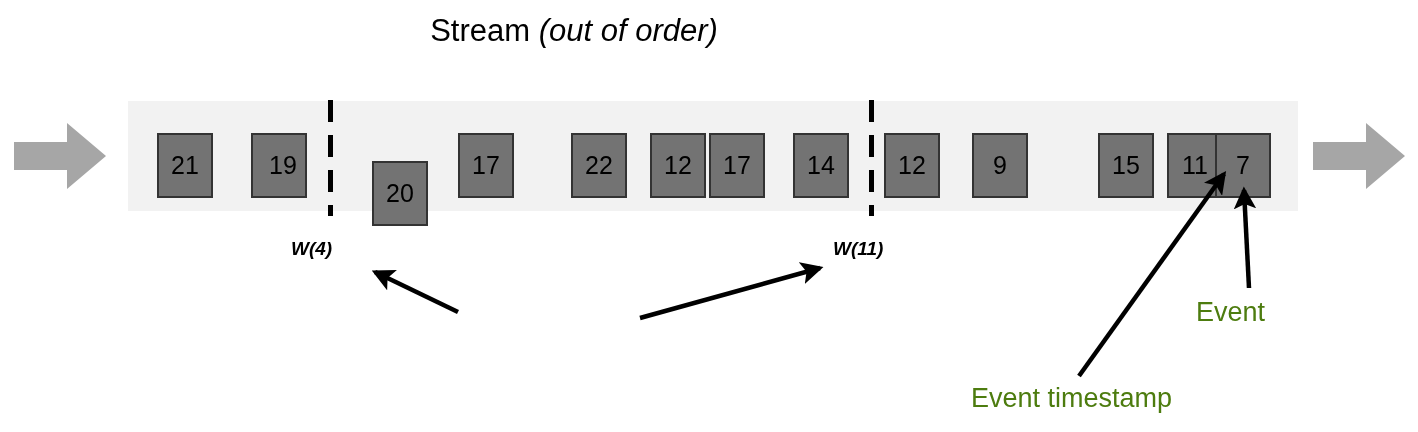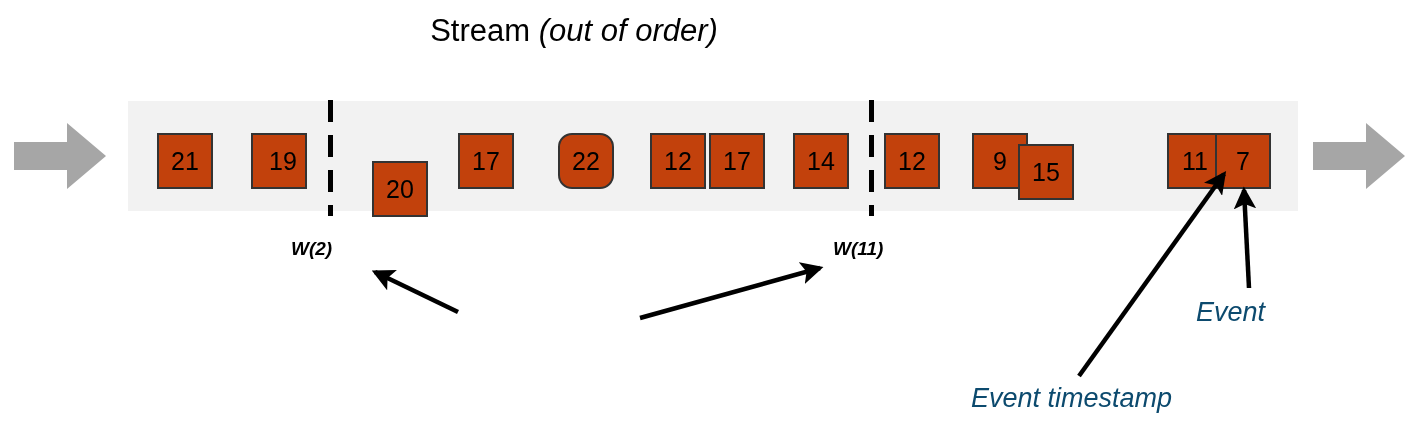--- a/index.html
+++ b/index.html
@@ -39,24 +39,24 @@
     width: 1170px;
     height: 110px;
     background: #f2f2f2;
   }
 
   
   .event-box {
     position: absolute;
     top: 133px;
     width: 56px;
-    height: 56px;
+    height: 65px;
     box-sizing: border-box;
     border: 2px solid #333333;
-    background: #c2410c;
+    background: #737373;
     display: flex;
     align-items: center;
     justify-content: center;
     font-size: 25px;
     color: #000000;
     line-height: 1;
   }
 
   
   .wm-line {
@@ -87,22 +87,21 @@
     position: absolute;
     top: 123px;
     width: 92px;
     height: 66px;
   }
 
   
   .annotation {
     position: absolute;
     font-size: 27px;
-    font-style: italic;
-    color: #0c4a6e;
+    color: #4d7c0f;
     white-space: nowrap;
   }
 
   
   #leaders {
     position: absolute;
     left: 0;
     top: 0;
     width: 1418px;
     height: 432px;
@@ -135,34 +134,34 @@
     </svg>
   </div>
 
   <div id="stream-band"></div>
 
   <div id="events-layer">
       <div class="event-box" style="left: 157px;">21</div>
       <div class="event-box" style="left: 251px; padding-left: 8px;">19</div>
       <div class="event-box" style="left: 372px; margin-top: 28px;">20</div>
       <div class="event-box" style="left: 458px;">17</div>
-      <div class="event-box" style="left: 558px; border-radius: 14px;">22</div>
+      <div class="event-box" style="left: 571px;">22</div>
       <div class="event-box" style="left: 650px;">12</div>
       <div class="event-box" style="left: 709px;">17</div>
       <div class="event-box" style="left: 793px; text-align: center;">14</div>
       <div class="event-box" style="left: 884px;">12</div>
       <div class="event-box" style="left: 972px;">9</div>
-      <div class="event-box" style="left: 1018px; margin-top: 11px;">15</div>
+      <div class="event-box" style="left: 1098px;">15</div>
       <div class="event-box" style="left: 1144px; margin-left: 23px;">11</div>
       <div class="event-box" style="left: 1215px;">7</div>
     </div>
 
   <div id="watermarks-layer">
       <div class="wm-line" style="left: 328px;"></div>
-      <div class="wm-label" style="left: 291px; top: 238px;">W(2)</div>
+      <div class="wm-label" style="left: 291px; top: 238px;">W(4)</div>
       <div class="wm-line" style="left: 869px;"></div>
       <div class="wm-label" style="left: 833px; top: 238px;">W(11)</div>
     </div>
 
   <div class="flow-arrow" style="left:1313px;">
     <svg viewBox="0 0 92 66" width="92" height="66" aria-hidden="true">
       <polygon points="0,19 53,19 53,0 92,33 53,66 53,47 0,47" fill="#a6a6a6"></polygon>
     </svg>
   </div>
 

